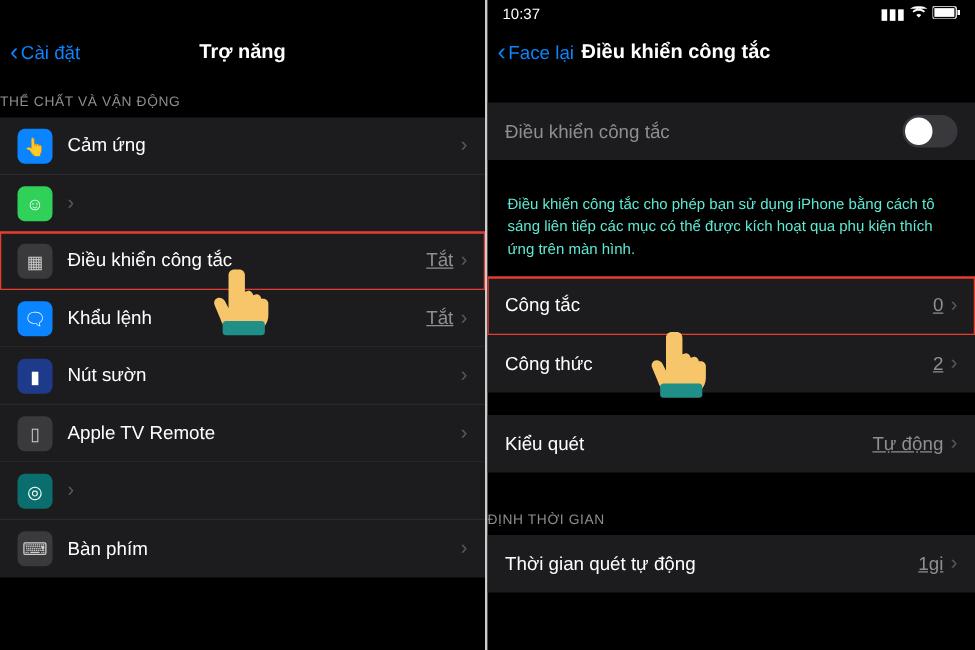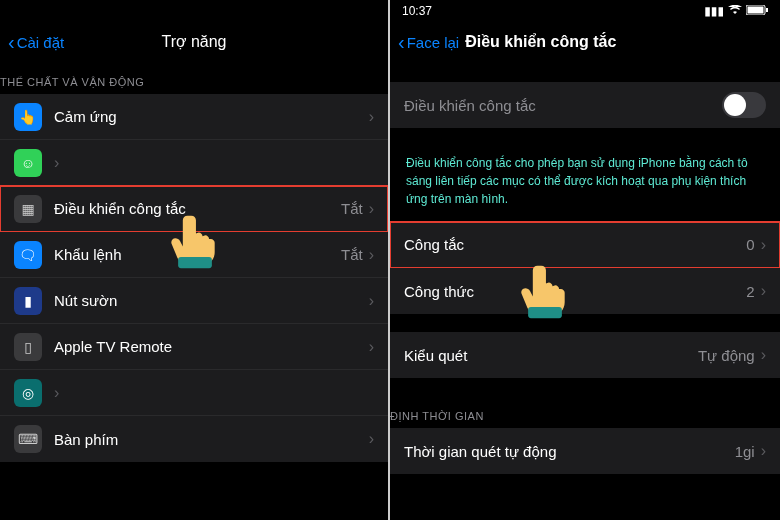--- a/index.html
+++ b/index.html
@@ -41,21 +41,21 @@
     display: flex;
     align-items: center;
     gap: 2px;
     cursor: pointer;
   }
   .back .chev { font-size: 20px; line-height: 1; }
   .navtitle {
     position: absolute;
     left: 50%; transform: translateX(-50%);
     font-size: 16px;
-    font-weight: 400;
+    font-weight: 700;
     color: #fff;
   }
   .navtitle.secondary {
     position: static; transform:none;
     margin-left: 6px;
     font-weight: 600;
   }
   .section-header {
     font-size: 11px;
     color: #8e8e93;
@@ -76,21 +76,21 @@
   .row:last-child { border-bottom: none; }
   .row .icon {
     width: 28px; height: 28px;
     border-radius: 6px;
     margin-right: 12px;
     display: flex; align-items:center; justify-content:center;
     font-size: 14px;
     flex-shrink: 0;
   }
   .row .label { flex: 1; font-size: 15px; color: #fff; }
-  .row .value { font-size: 15px; color: #8e8e93; margin-right: 6px; }
+  .row .value { font-size: 15px; color: #8e8e93; margin-right: 6px; text-decoration: underline; }
   .row .chev-r { color: #5a5a5e; font-size: 16px; }
   .row.toggle .switch {
     width: 44px; height: 26px;
     background: #39393d;
     border-radius: 13px;
     position: relative;
   }
   .row.toggle .knob {
     width: 22px; height:22px; border-radius:50%;
     background:#fff; position:absolute; top:2px; left:2px;

